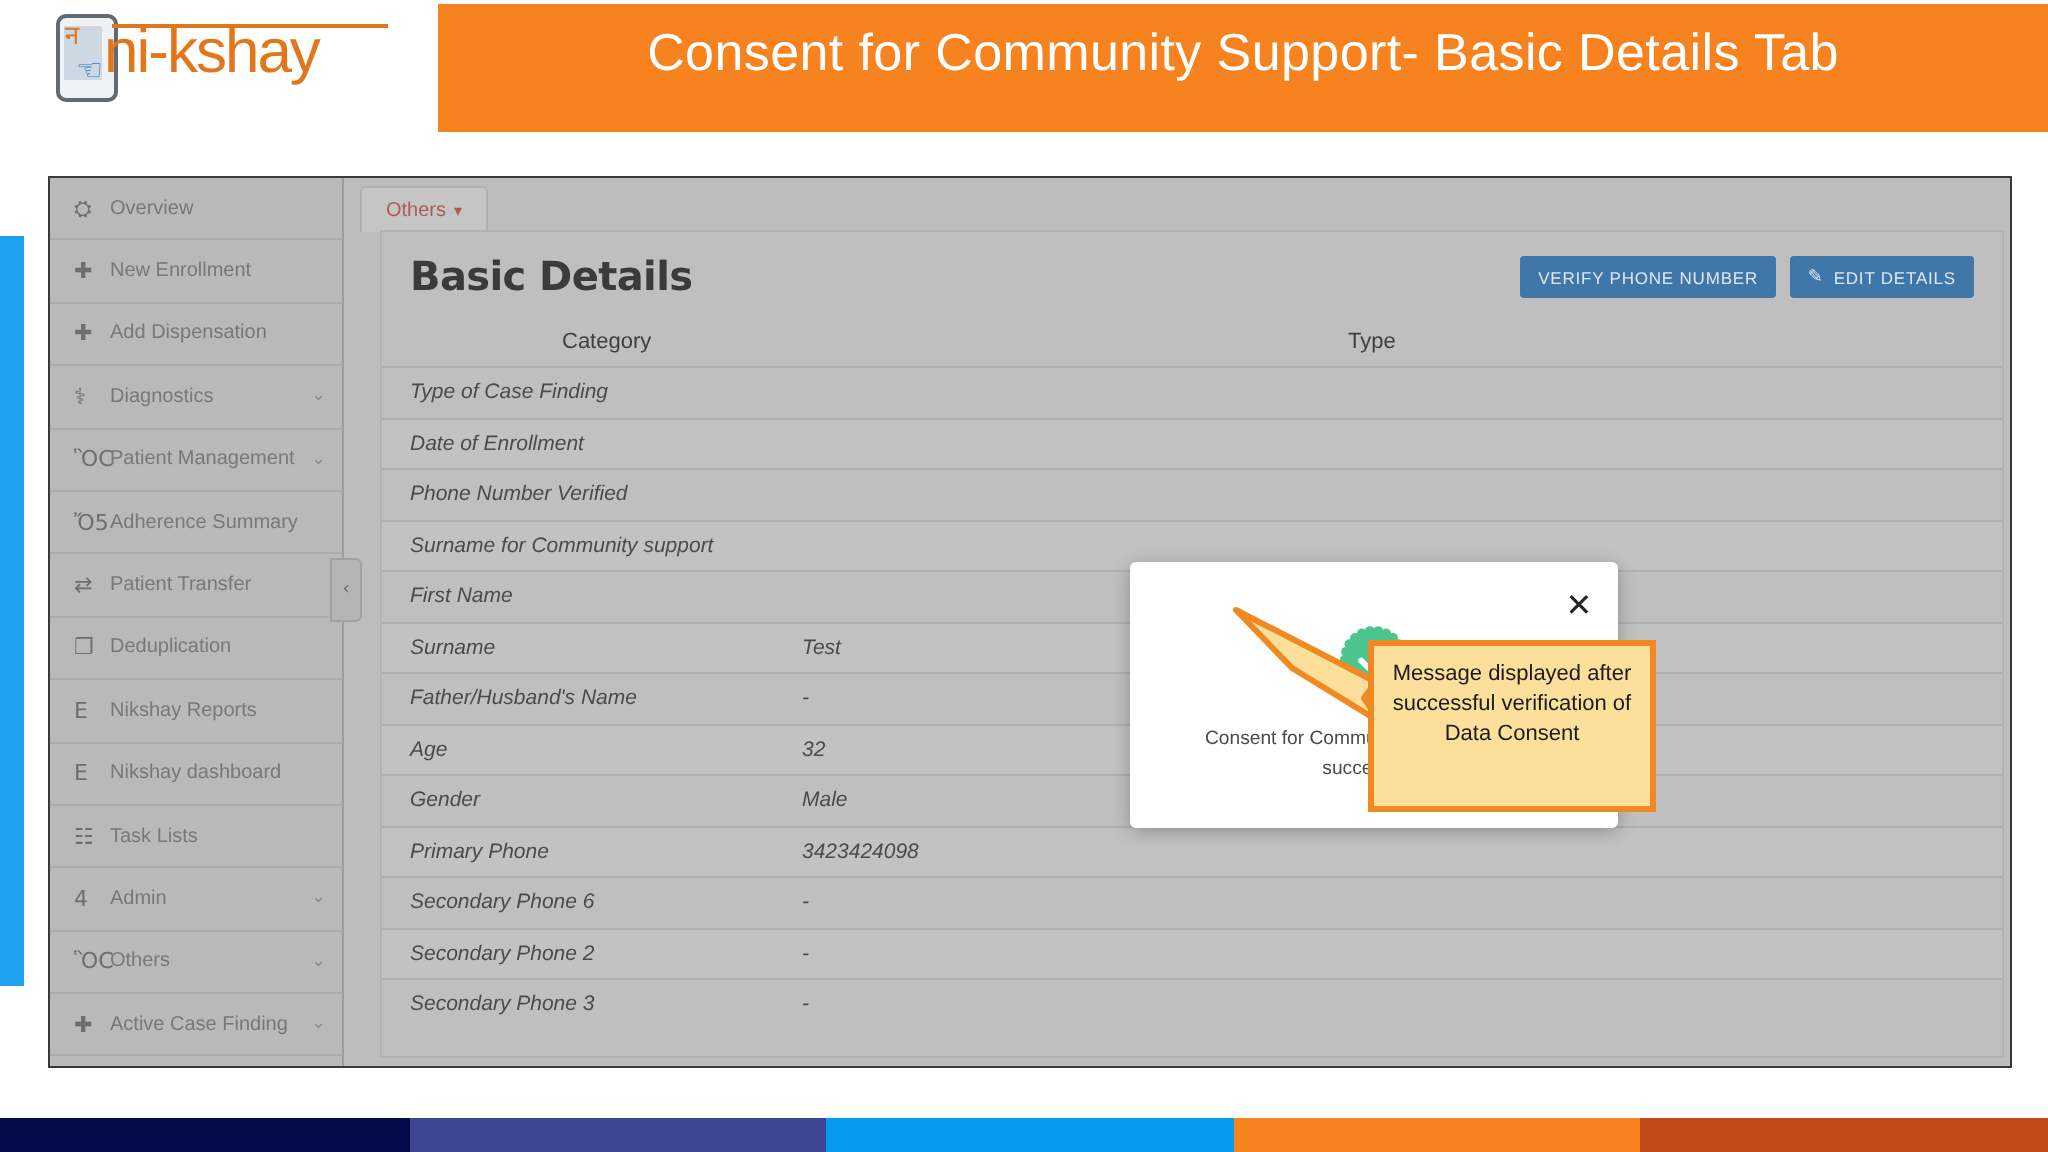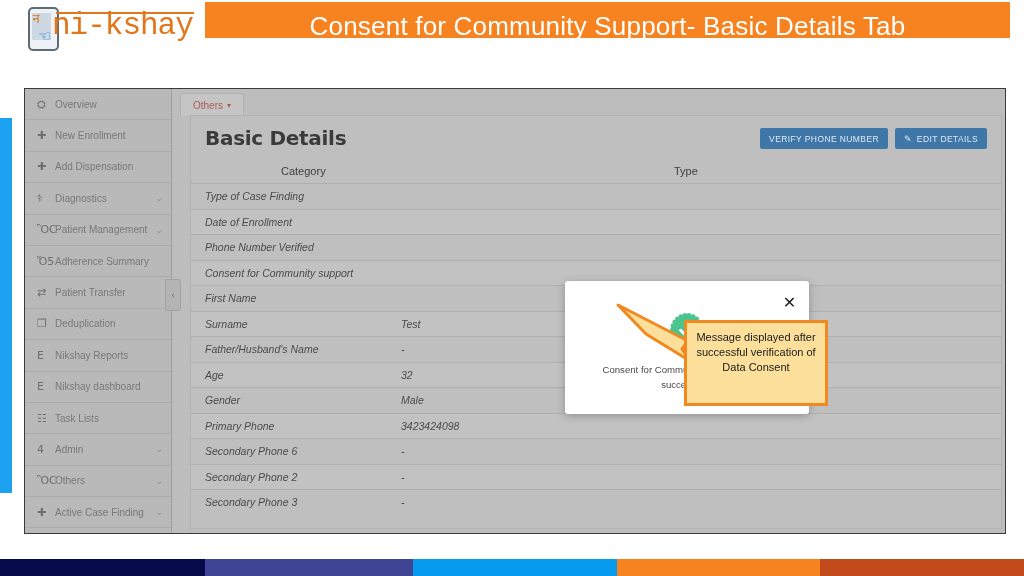--- a/index.html
+++ b/index.html
@@ -3,36 +3,36 @@
 <meta charset="utf-8">
 <style>
   html,body{margin:0;padding:0;}
   body{
     width:1024px;height:576px;overflow:hidden;background:#ffffff;
     font-family:"Liberation Sans",sans-serif;position:relative;
   }
 
   
   #top-banner{position:absolute;left:0;top:0;width:1024px;height:52px;background:#ffffff;}
-  #title-bar{position:absolute;left:205px;top:2px;width:805px;height:36px;background:#f68220;}
+  #title-bar{position:absolute;left:219px;top:2px;width:805px;height:64px;background:#f68220;}
   #title-text{
     position:absolute;left:0;top:0;width:805px;height:48px;
     display:flex;align-items:center;justify-content:center;
     color:#ffffff;font-size:26px;letter-spacing:.2px;white-space:nowrap;
   }
   
   #logo{position:absolute;left:24px;top:5px;width:172px;height:44px;}
   #logo-phone{position:absolute;left:4px;top:2px;width:27px;height:40px;
     border:2px solid #5f6a72;border-radius:5px;background:#eef2f6;}
   #logo-phone-screen{position:absolute;left:2px;top:4px;width:19px;height:27px;background:#cdd8e2;}
   #logo-dev{position:absolute;left:4px;top:7px;width:16px;height:14px;color:#e2761b;
     font-size:13px;line-height:14px;text-align:center;font-family:"DejaVu Sans",sans-serif;}
   #logo-cursor{position:absolute;left:14px;top:24px;width:14px;height:14px;color:#1f7fd4;font-size:15px;line-height:14px;}
   #logo-word{position:absolute;left:28px;top:3px;font-size:31px;color:#e2761b;
-    font-family:Liberation Mono, monospace;letter-spacing:-1px;white-space:nowrap;}
+    font-family:Liberation Sans, sans-serif;letter-spacing:-1px;white-space:nowrap;}
   #logo-bar{position:absolute;left:32px;top:7px;width:138px;height:2px;background:#e2761b;}
 
   
   #left-strip{position:absolute;left:0px;top:118px;width:12px;height:375px;background:#1ca2f0;}
 
   
   #app{position:absolute;left:24px;top:88px;width:980px;height:444px;
        background:#c8c8c8;border:1px solid #3a3a3a;overflow:hidden;}
   
 
@@ -233,21 +233,21 @@
           </div>
           <div class="trow alt">
             <span class="tcat">Date of Enrollment</span>
             <span class="tinf"></span>
           </div>
           <div class="trow">
             <span class="tcat">Phone Number Verified</span>
             <span class="tinf"></span>
           </div>
           <div class="trow alt">
-            <span class="tcat">Consent for Community support</span>
+            <span class="tcat">Surname for Community support</span>
             <span class="tinf"></span>
           </div>
           <div class="trow">
             <span class="tcat">First Name</span>
             <span class="tinf"></span>
           </div>
           <div class="trow alt">
             <span class="tcat">Surname</span>
             <span class="tinf">Test</span>
           </div>

